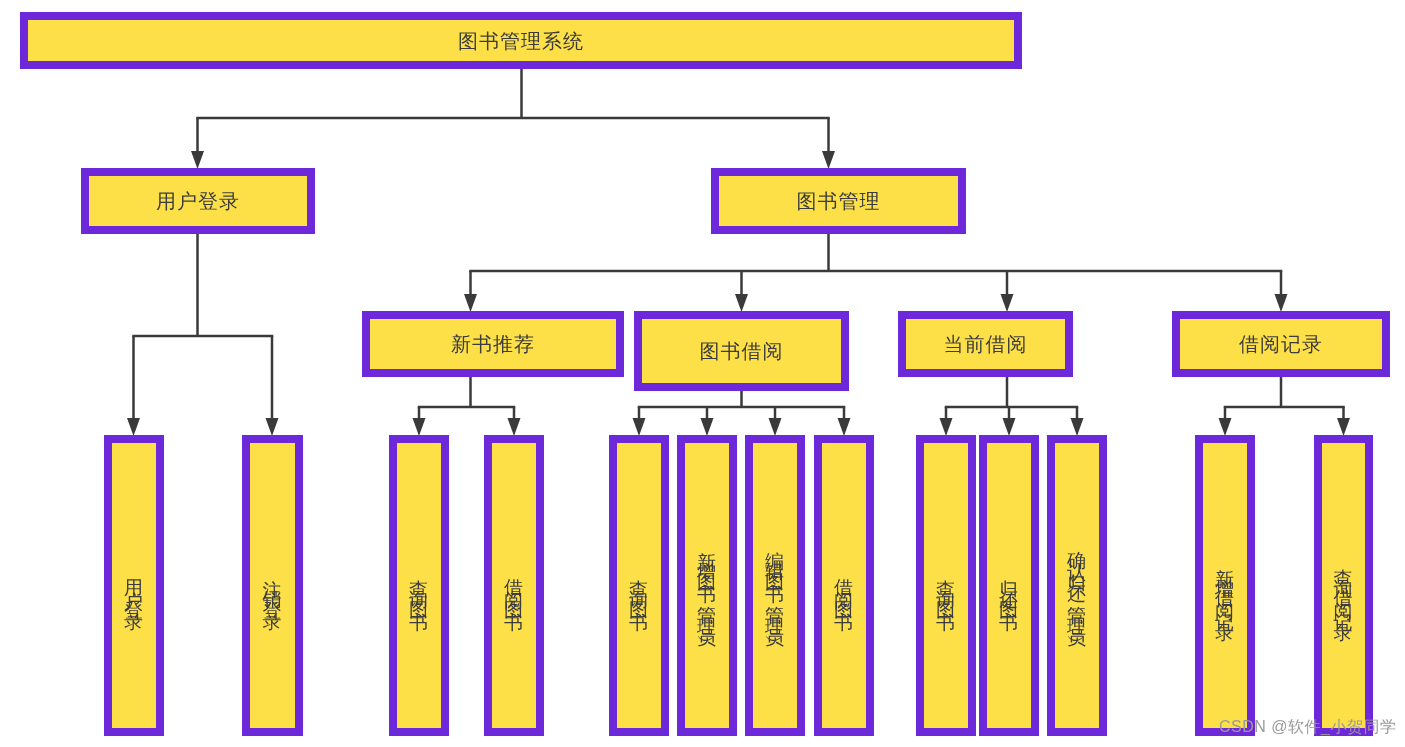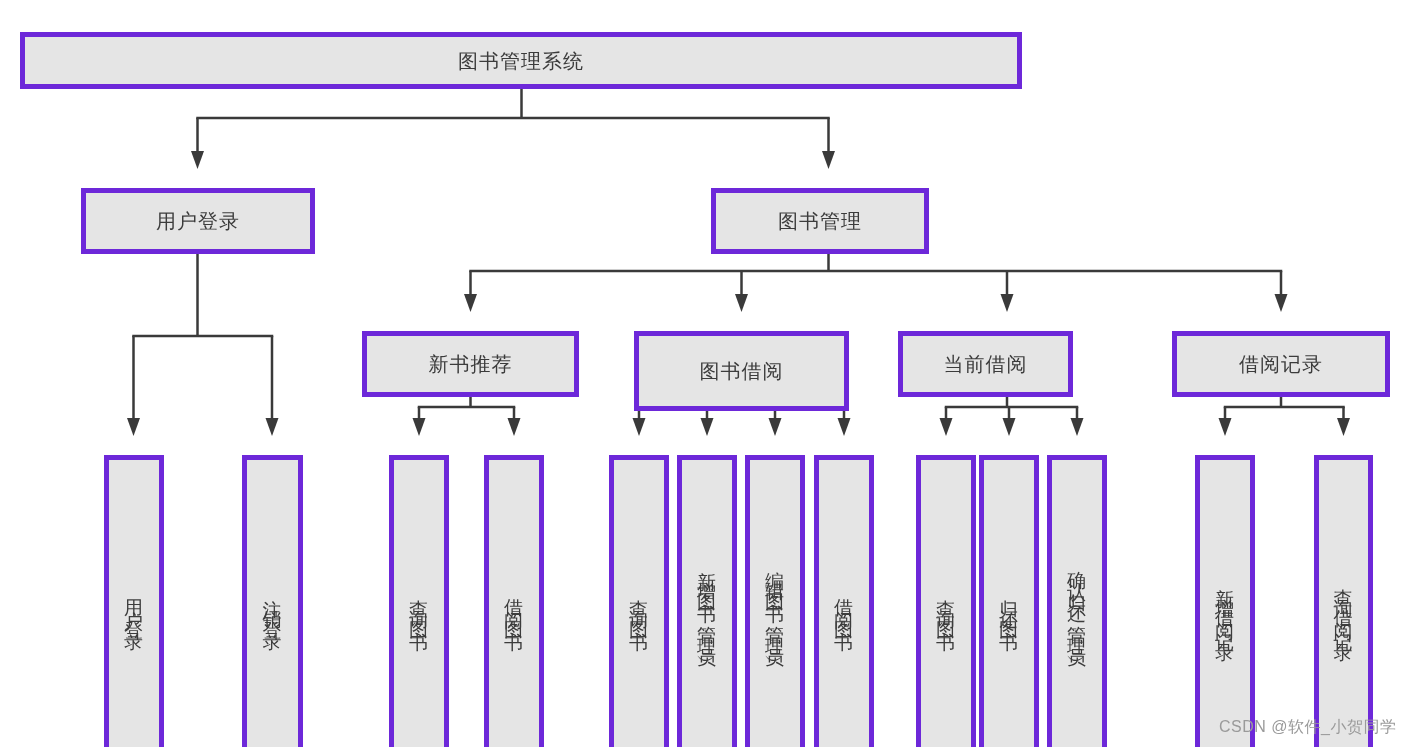--- a/index.html
+++ b/index.html
@@ -19,27 +19,26 @@
   }
   #connectors {
     position: absolute;
     left: 0;
     top: 0;
     z-index: 1;
   }
   .box {
     position: absolute;
     box-sizing: border-box;
-    border: 5px solid #6d28d9;
-    background: #e5e5e5;
+    border: 8px solid #6d28d9;
+    background: #fde047;
     display: flex;
     align-items: center;
     justify-content: center;
     z-index: 2;
-    margin-top: 20px;
   }
   .box .lbl {
     color: #3c3c3c;
     font-size: 20px;
     letter-spacing: 1px;
     line-height: 1.2;
     white-space: nowrap;
   }
   .box.v .lbl {
     writing-mode: vertical-rl;
@@ -121,25 +120,25 @@
       <polygon points="1337,418 1350,418 1343.5,436" fill="#3a3a3a"></polygon>
     </svg>
 
   <div class="box h" style="left:20px; top:12px; width:1002px; height:57px;">
     <span class="lbl">图书管理系统</span>
   </div>
 
   <div class="box h" style="left:81px; top:168px; width:234px; height:66px;">
     <span class="lbl">用户登录</span>
   </div>
-  <div class="box h" style="left:711px; top:168px; width:218px; height:66px;">
+  <div class="box h" style="left:711px; top:168px; width:255px; height:66px;">
     <span class="lbl">图书管理</span>
   </div>
 
-  <div class="box h" style="left:362px; top:311px; width:217px; height:66px;">
+  <div class="box h" style="left:362px; top:311px; width:262px; height:66px;">
     <span class="lbl">新书推荐</span>
   </div>
   <div class="box h" style="left:634px; top:311px; width:215px; height:80px;">
     <span class="lbl">图书借阅</span>
   </div>
   <div class="box h" style="left:898px; top:311px; width:175px; height:66px;">
     <span class="lbl">当前借阅</span>
   </div>
   <div class="box h" style="left:1172px; top:311px; width:218px; height:66px;">
     <span class="lbl">借阅记录</span>

